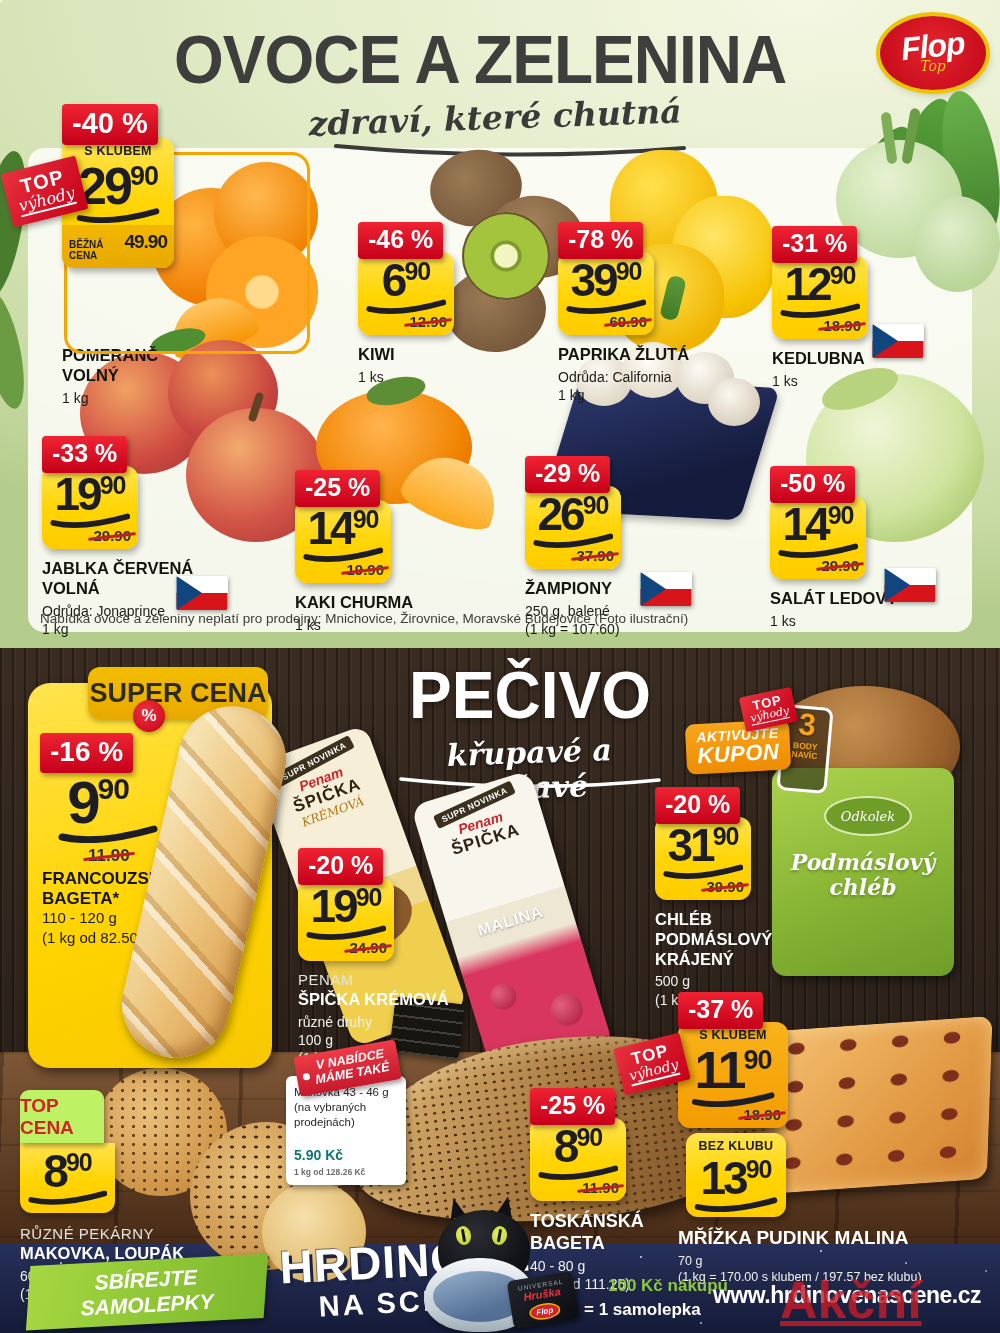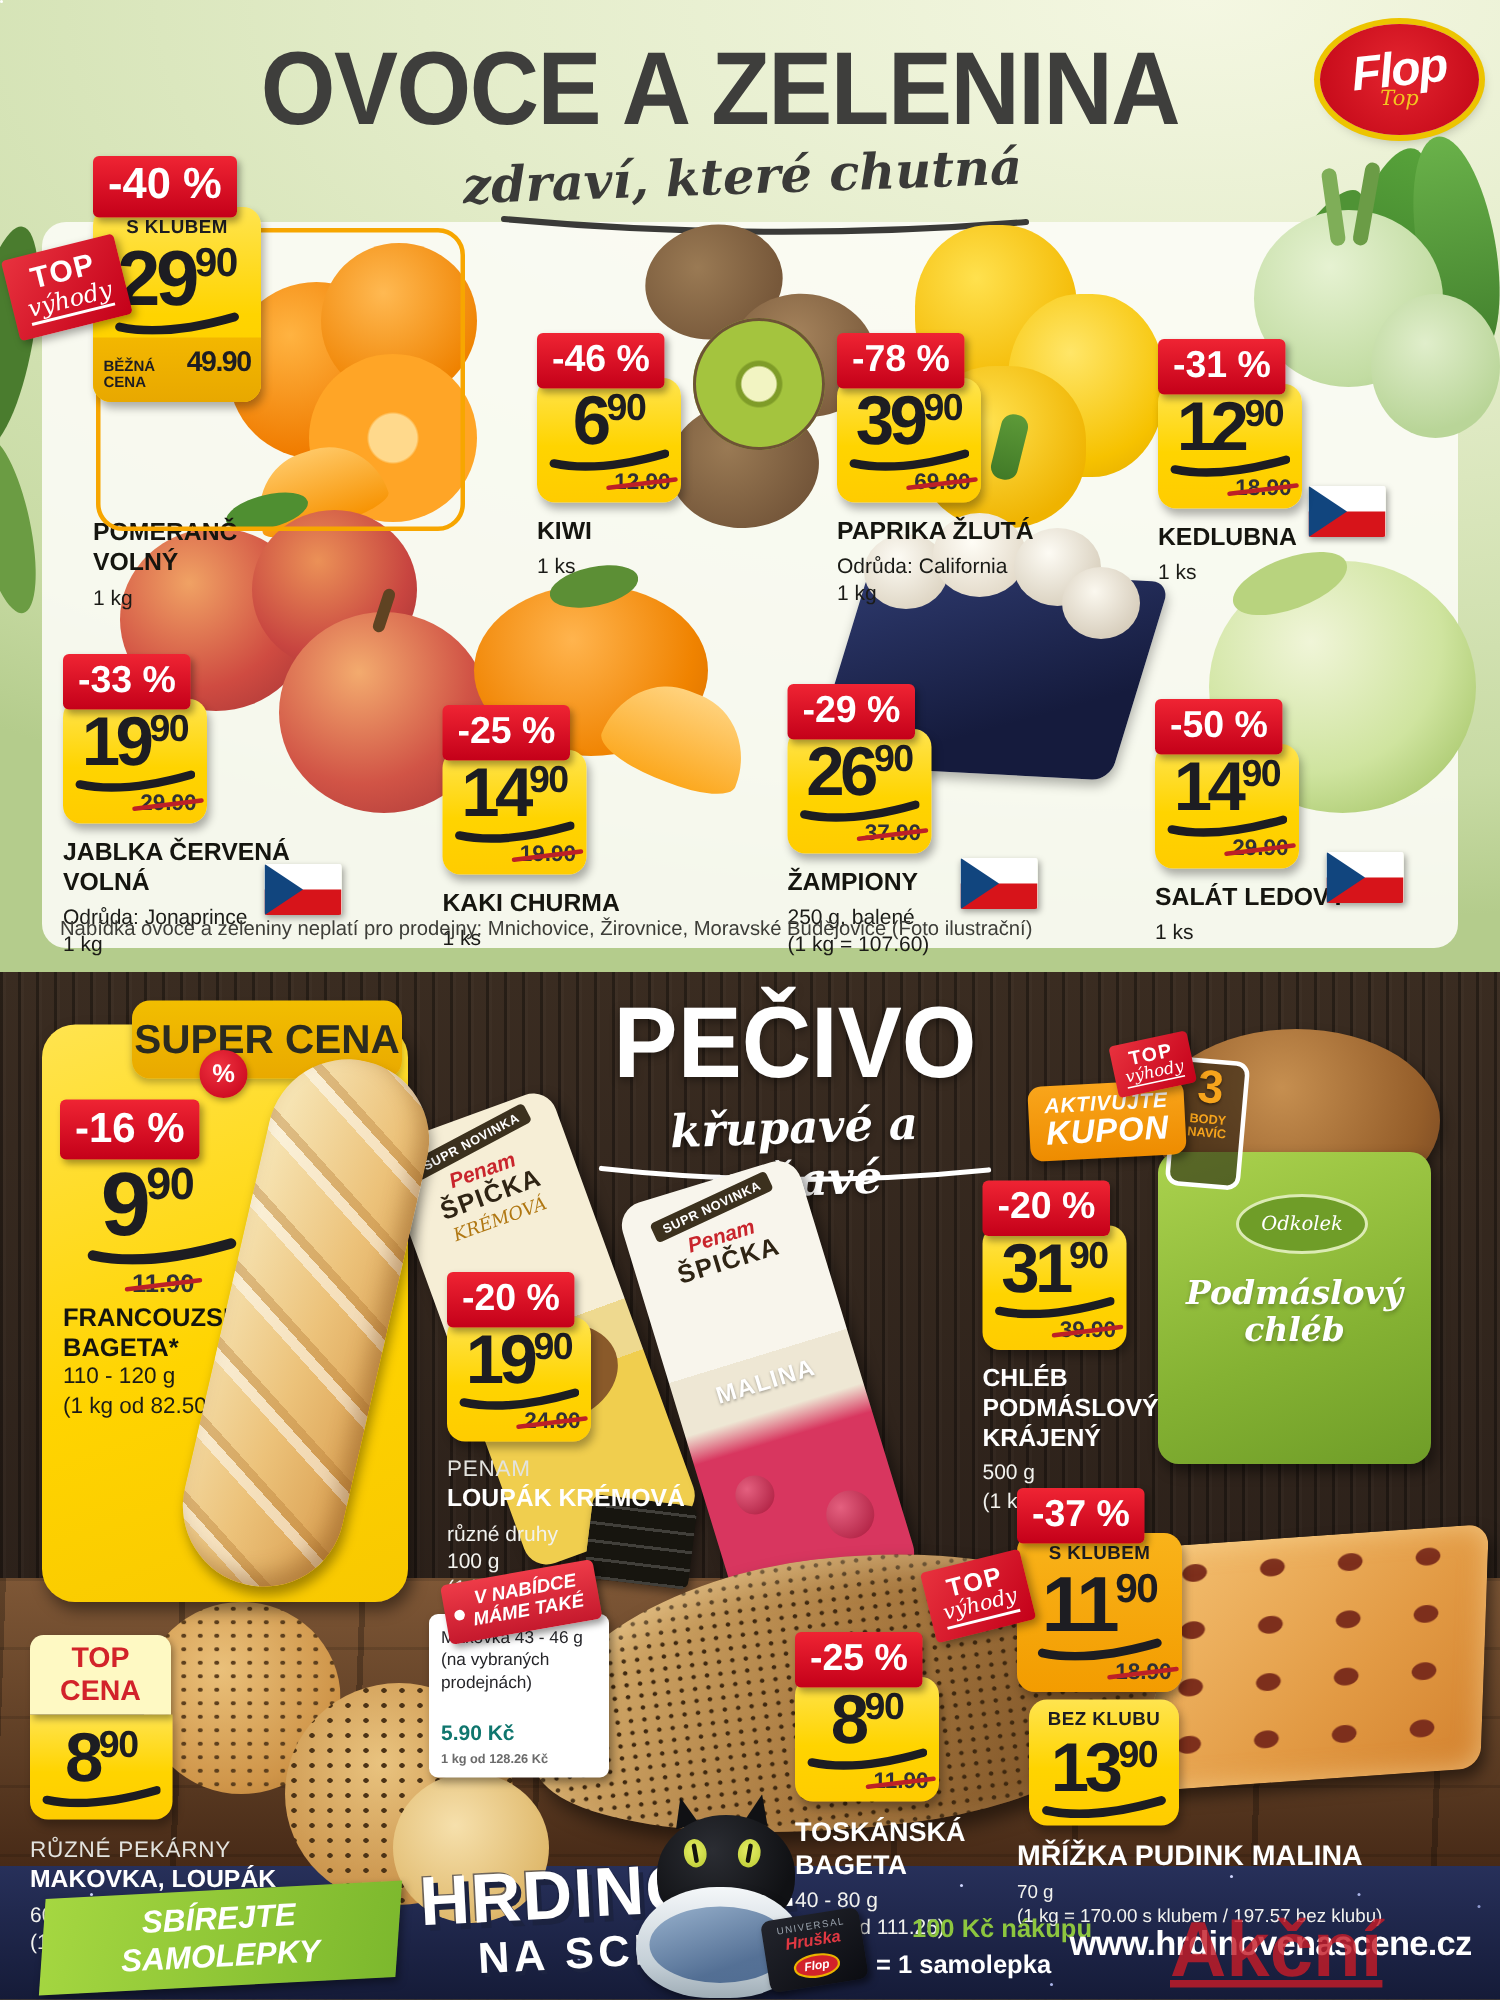--- a/index.html
+++ b/index.html
@@ -151,21 +151,21 @@
   
   .offer-tag{position:absolute;left:296px;top:1048px;background:linear-gradient(#ee3b48,#c5192d);color:#fff;border-radius:4px;
     padding:5px 10px 6px 18px;transform:rotate(-10deg);z-index:3;box-shadow:2px 3px 5px rgba(0,0,0,.4);
     font-weight:800;font-style:italic;font-size:12.5px;line-height:1.15;text-align:center;}
   .offer-tag::before{content:"";position:absolute;left:6px;top:46%;width:7px;height:7px;border-radius:50%;background:#fff;}
   .offer-box{position:absolute;left:286px;top:1076px;width:104px;background:#fff;border-radius:6px;padding:9px 8px 7px;z-index:2;
     box-shadow:2px 3px 6px rgba(0,0,0,.4);color:#26262a;font-size:11.5px;line-height:1.3;}
   .offer-box .op1{font-weight:400;} .offer-box .opr{color:#0f766e;font-weight:800;font-size:14px;margin-top:16px;}
   .offer-box .oun{color:#6b6b6b;font-size:8.5px;font-weight:700;margin-top:3px;}
 
-  .topcena{width:94px;background:#fef9c3;border-radius:9px 9px 0 0;text-align:center;color:#d2232a;
+  .topcena{width:84px;background:#bef264;border-radius:9px 9px 0 0;text-align:left;color:#d2232a;
     font-weight:900;font-size:19px;padding:5px 0 4px;position:relative;z-index:3;box-shadow:2px 3px 5px rgba(0,0,0,.35);}
   .pcard.nc{margin-top:0;border-radius:0 0 12px 12px;width:95px;padding-bottom:4px;}
 
   
   .collect{position:absolute;left:28px;top:1260px;width:238px;height:64px;transform:rotate(-3deg) skewX(-7deg);
     background:linear-gradient(100deg,#a5d741,#7cb82d);box-shadow:2px 3px 6px rgba(0,0,0,.4);display:flex;align-items:center;justify-content:center;}
   .collect .ct{transform:skewX(7deg);color:#fff;font-weight:800;font-style:italic;font-size:21px;line-height:1.2;text-align:center;white-space:pre-line;}
   .hrd1{position:absolute;left:190px;top:1234px;width:430px;text-align:center;font-size:46px;font-weight:900;color:#fff;
     transform:rotate(-3deg);letter-spacing:1px;text-shadow:3px 4px 0 #1c2340,-1px -1px 0 rgba(28,35,64,.6);}
   .hrd2{position:absolute;left:205px;top:1286px;width:400px;text-align:center;font-size:29px;font-weight:900;color:#fff;
@@ -488,21 +488,21 @@
   <div class="prod lt" style="left:298px;top:848px;">
     <div><span class="db">-20 %</span></div>
     <div class="pcard">
       <div class="pl"><span class="pw">19</span><span class="pd">90</span></div>
       <svg class="sw" viewBox="0 0 100 18">
           <path d="M4 12 Q 40 20 96 4"></path>
         </svg>
       <div class="oprow"><span class="opx">24.90</span></div>
     </div>
     <div class="brandline">PENAM</div>
-    <div class="nm" style="margin-top:2px;">LOUPÁK KRÉMOVÁ</div>
+    <div class="nm" style="margin-top:2px;">ŠPIČKA KRÉMOVÁ</div>
     <div class="dt">různé druhy
 100 g
 (1 kg = 199.00)</div>
   </div>
 
   <div class="mrizka"></div>
 
   <div class="topv mid" style="left:618px;top:1040px;">
     <div class="t1">TOP</div>
     <div class="t2">výhody</div>

